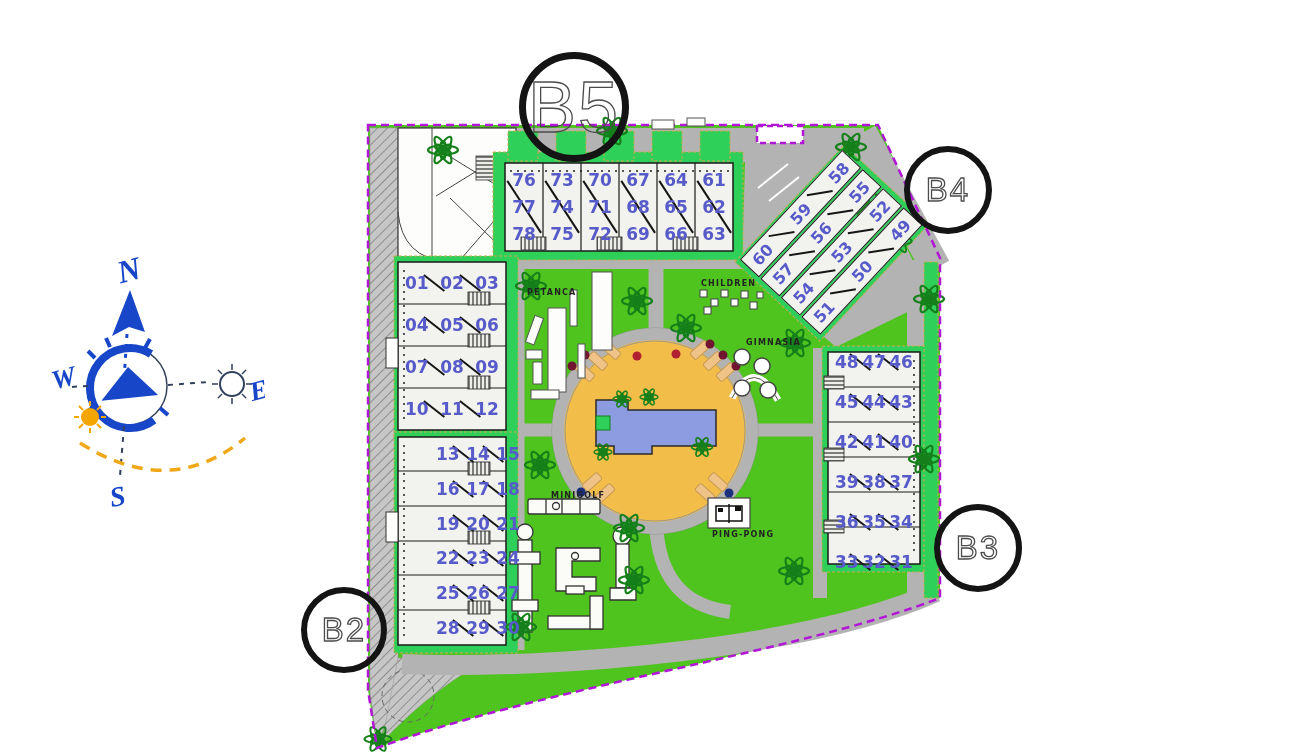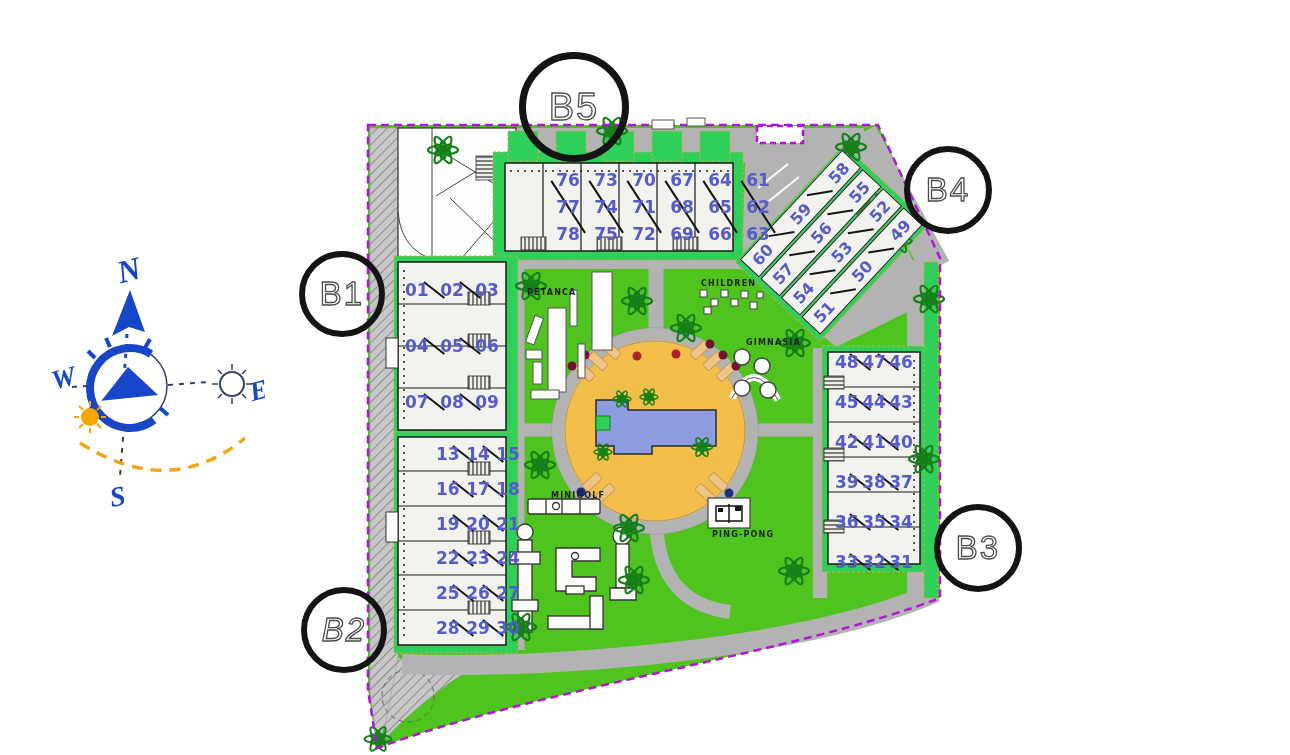--- a/index.html
+++ b/index.html
@@ -3,31 +3,31 @@
 <meta charset="utf-8">
 <style>
   html,body{margin:0;padding:0;background:#fff;}
   .plan{position:relative;width:1290px;height:755px;overflow:hidden;font-family:"Liberation Sans",sans-serif;}
   svg.base{position:absolute;left:0;top:0;z-index:1;}
   
   .bldg{position:absolute;display:flex;flex-direction:column;z-index:4;}
   .unit-row{flex:1;display:flex;align-items:center;justify-content:space-between;padding:0 7px;position:relative;}
   .unit{color:#575ac9;font:bold 17px "DejaVu Sans",sans-serif;white-space:nowrap;z-index:2;}
   .diag{width:26px;height:2.4px;background:#161616;transform:rotate(38deg);margin:0 -13px;flex-shrink:0;}
-  .cols{flex-direction:row;margin-left:44px;}
+  .cols{flex-direction:row;}
   .unit-col{flex:1;display:flex;flex-direction:column;align-items:center;justify-content:space-evenly;position:relative;}
   .coldiag{position:absolute;left:50%;top:50%;width:62px;height:2.4px;background:#161616;transform:translate(-50%,-50%) rotate(57deg);}
   .bars{transform:rotate(-47deg);}
   .bars .unit-row{background:#f2f2ef;border:1.6px solid #1b1b1b;margin-bottom:2px;}
   .bars .unit{font-size:16px;}
   
   .bcircle{position:absolute;border:6px solid #141414;border-radius:50%;display:flex;align-items:center;justify-content:center;
            color:transparent;-webkit-text-stroke:1.3px #4c4c4c;font-size:33px;letter-spacing:2px;z-index:6;
            font-family:"Liberation Sans",sans-serif;}
-  .bcircle.big{font-size:38px;border-width:7px;}
+  .bcircle.big{font-size:72px;border-width:7px;}
   
   .amenity{position:absolute;font:bold 8px "DejaVu Sans",sans-serif;letter-spacing:1.2px;color:#222;z-index:5;white-space:nowrap;}
   
   svg.compass{position:absolute;z-index:3;}
   .cletter{fill:#1747c8;font-family:"Liberation Serif",serif;font-weight:bold;font-style:italic;}
 </style>
 </head>
 <body>
 
 <div class="plan">
@@ -321,20 +321,27 @@
         <div class="diag"></div>
         <div class="unit">06</div>
       </div>
       <div class="unit-row">
         <div class="unit">07</div>
         <div class="diag"></div>
         <div class="unit">08</div>
         <div class="diag"></div>
         <div class="unit">09</div>
       </div>
+      <div class="unit-row">
+        <div class="unit">10</div>
+        <div class="diag"></div>
+        <div class="unit">11</div>
+        <div class="diag"></div>
+        <div class="unit">12</div>
+      </div>
     </div>
 <div class="bldg" style="left: 393px; top: 437px; width: 98px; height: 208px; margin-left: 36px;">
       <div class="unit-row">
         <div class="unit">13</div>
         <div class="diag"></div>
         <div class="unit">14</div>
         <div class="diag"></div>
         <div class="unit">15</div>
       </div>
       <div class="unit-row">
@@ -480,22 +487,21 @@
       </div>
       <div class="unit-col">
         <div class="unit">61</div>
         <div class="unit">62</div>
         <div class="unit">63</div>
         <div class="coldiag"></div>
       </div>
     </div>
 
 <div class="bcircle big" style="left:519px;top:52px;width:96px;height:96px;">B5</div>
-<div class="bcircle" style="left:299px;top:251px;width:74px;height:74px;">B1</div>
-<div class="bcircle" style="left:301px;top:587px;width:74px;height:74px;font-style:italic;">B2</div>
+<div class="bcircle" style="left:301px;top:587px;width:74px;height:74px;">B2</div>
 <div class="bcircle" style="left:934px;top:504px;width:76px;height:76px;">B3</div>
 <div class="bcircle" style="left:904px;top:146px;width:76px;height:76px;">B4</div>
 
 <div class="amenity" style="left:527px;top:288px;">PETANCA</div>
 <div class="amenity" style="left:701px;top:279px;">CHILDREN</div>
 <div class="amenity" style="left:746px;top:338px;">GIMNASIA</div>
 <div class="amenity" style="left:551px;top:491px;">MINIGOLF</div>
 <div class="amenity" style="left:712px;top:530px;">PING-PONG</div>
 
 <svg class="compass" style="left:40px;top:248px;" width="225" height="275" viewBox="0 0 225 275">

